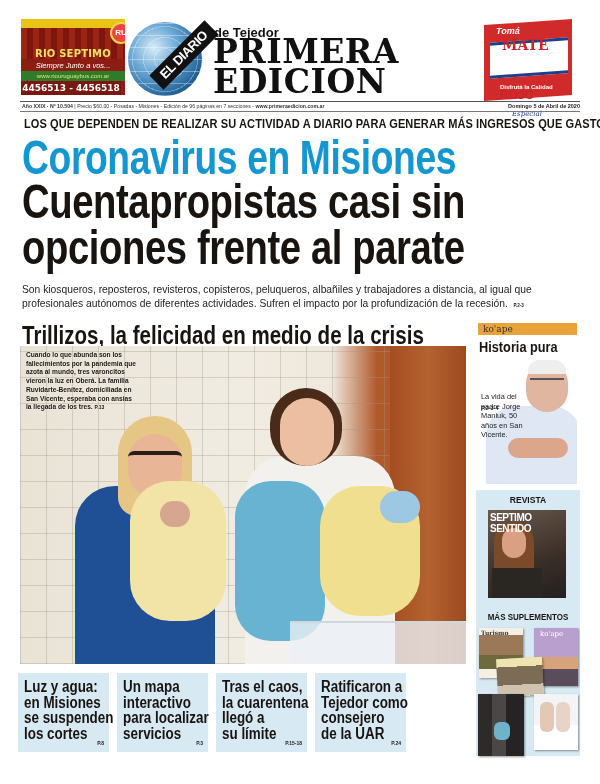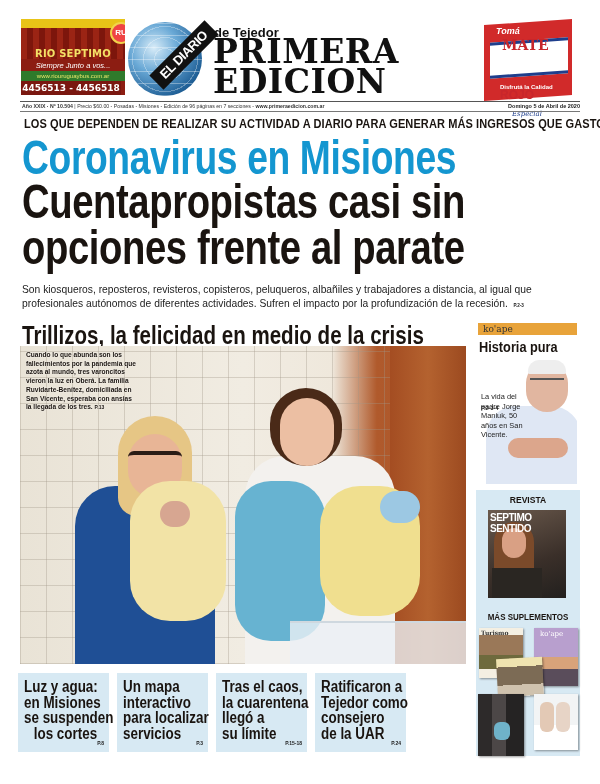--- a/index.html
+++ b/index.html
@@ -117,21 +117,21 @@
   .thumb.t4 { left: 478px; top: 694px; width: 46px; height: 62px; background: linear-gradient(90deg, #2d2a2a 0 30%, #4c4747 30% 60%, #252323 60%); }
   .thumb.t4 .face { position: absolute; left: 16px; top: 28px; width: 16px; height: 18px; background: #6fb2c9; border-radius: 6px; }
   .thumb.t5 { left: 534px; top: 694px; width: 44px; height: 56px; background: linear-gradient(180deg, #f2f4f5 0 55%, #ffffff 55%); }
   .thumb.t5 .p1 { position: absolute; left: 6px; top: 8px; width: 14px; height: 30px; background: #e3c9b5; border-radius: 6px; }
   .thumb.t5 .p2 { position: absolute; left: 22px; top: 8px; width: 14px; height: 30px; background: #e7d4c6; border-radius: 6px; }
 
   
   .teaser { position: absolute; top: 673px; width: 91px; height: 79px; background: #d7e9f3; padding: 6px 0 0 6px; }
   .teaser .t-title { display: block; font-weight: bold; font-size: 15.6px; line-height: 15.5px; color: #1a1410; transform: scaleX(0.86); transform-origin: left top; white-space: nowrap; }
   .teaser .t-ref { position: absolute; right: 5px; bottom: 6px; font-size: 5px; font-weight: bold; color: #222; }
-  .teaser.n1 { left: 18px; text-align: right; }
+  .teaser.n1 { left: 18px; }
   .teaser.n2 { left: 117px; }
   .teaser.n3 { left: 216px; }
   .teaser.n4 { left: 315px; }
 </style>
 </head>
 <body>
 
 <div class="abs ad-left">
   <div class="top"></div>
   <div class="badge">RU</div>

